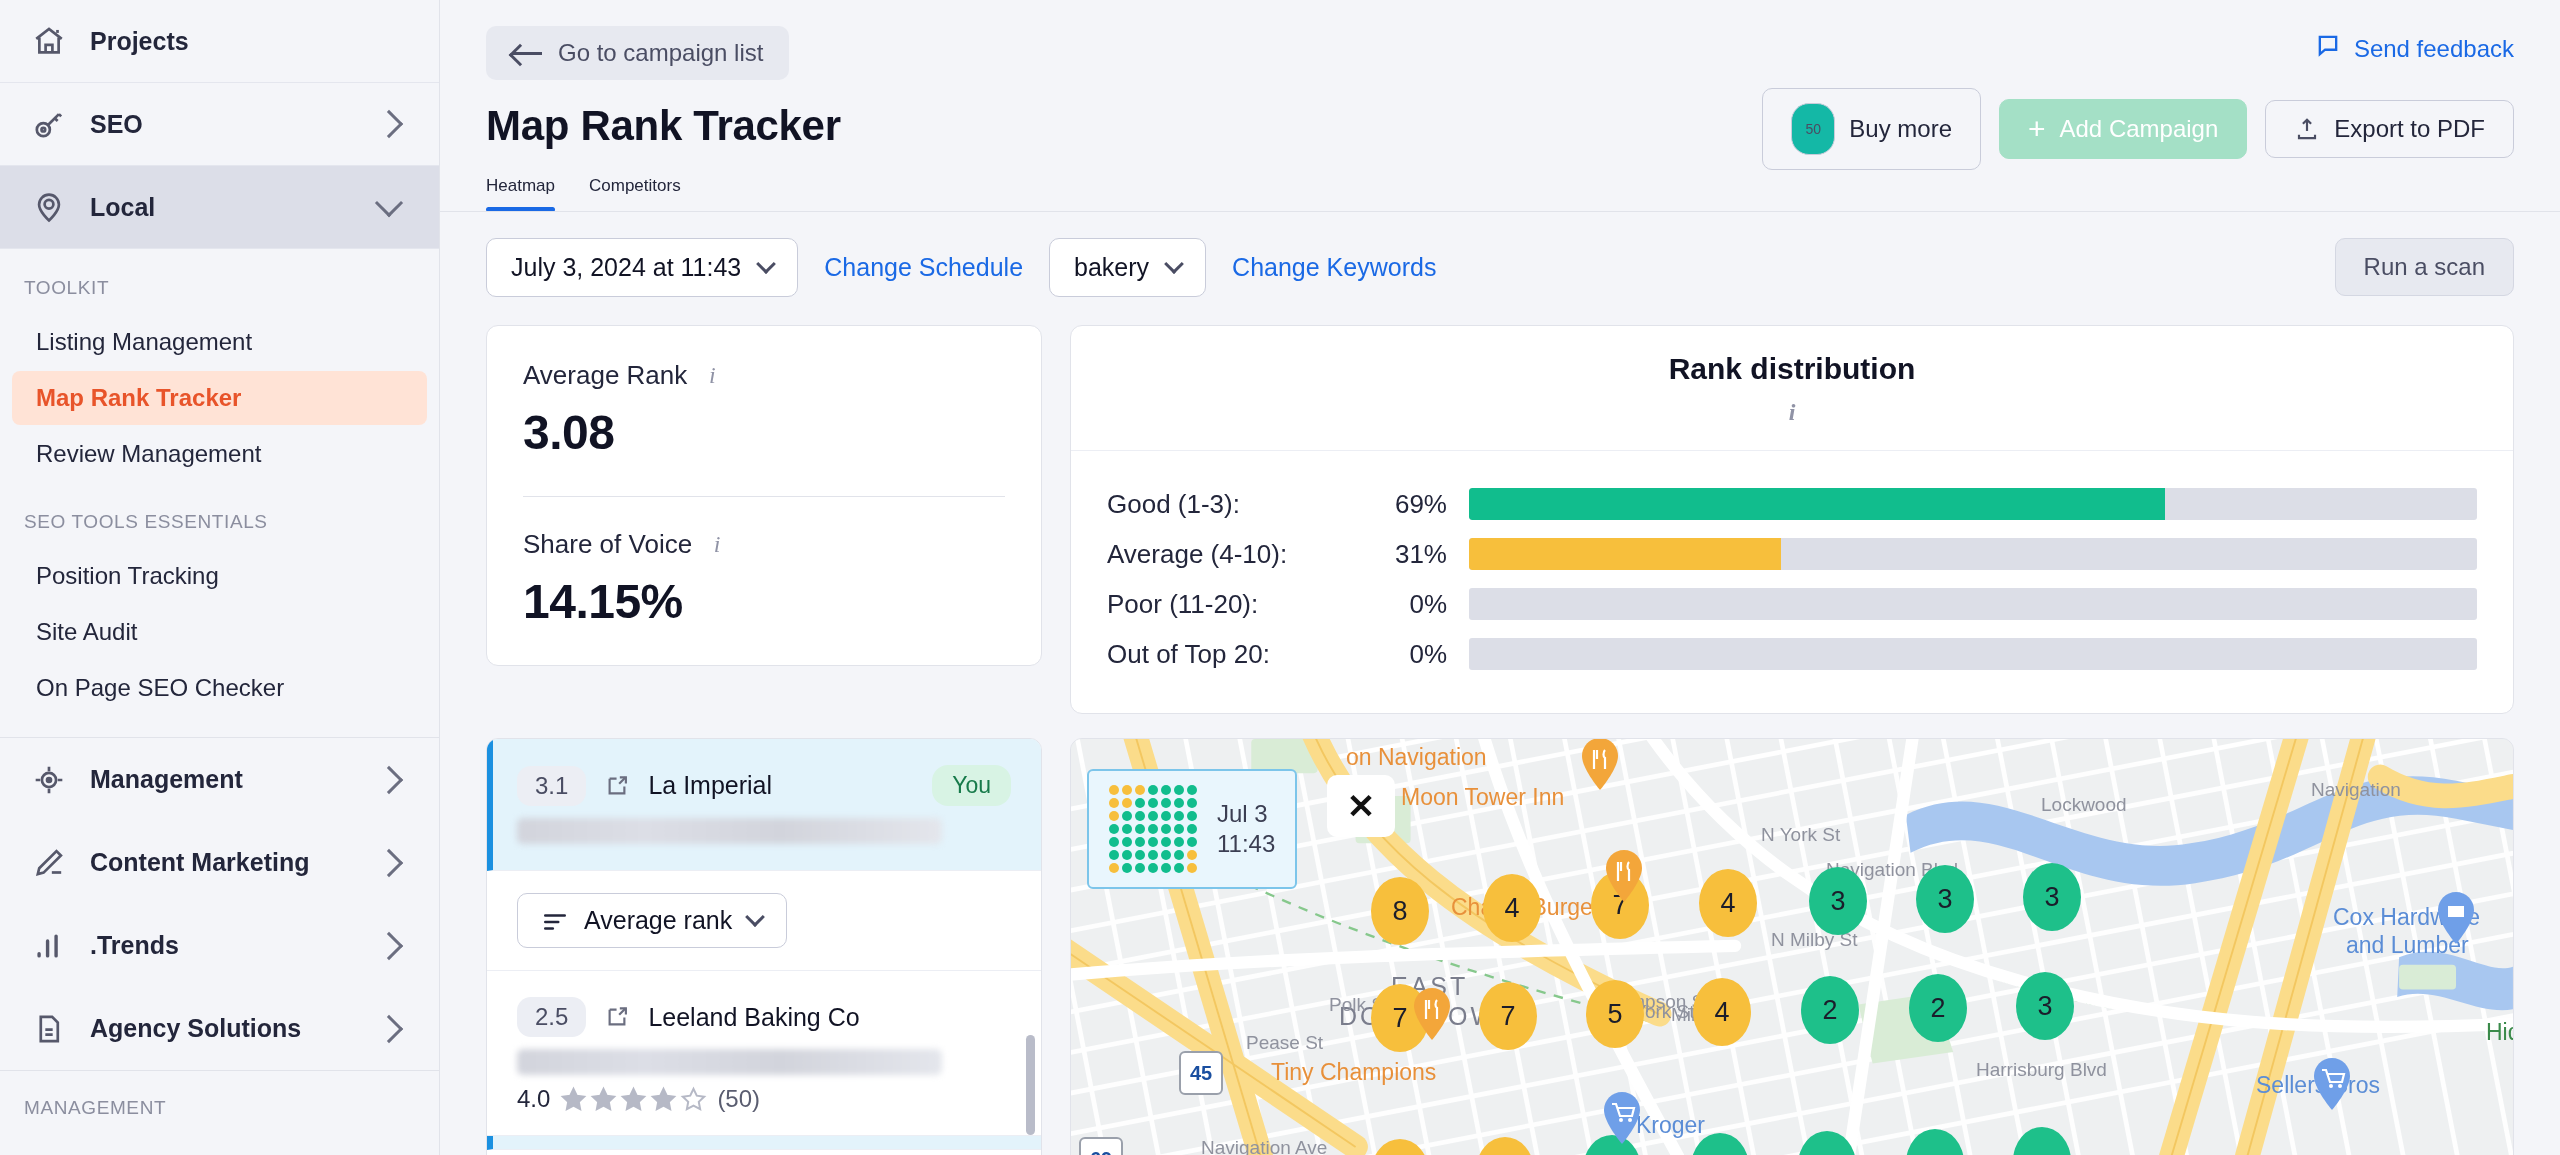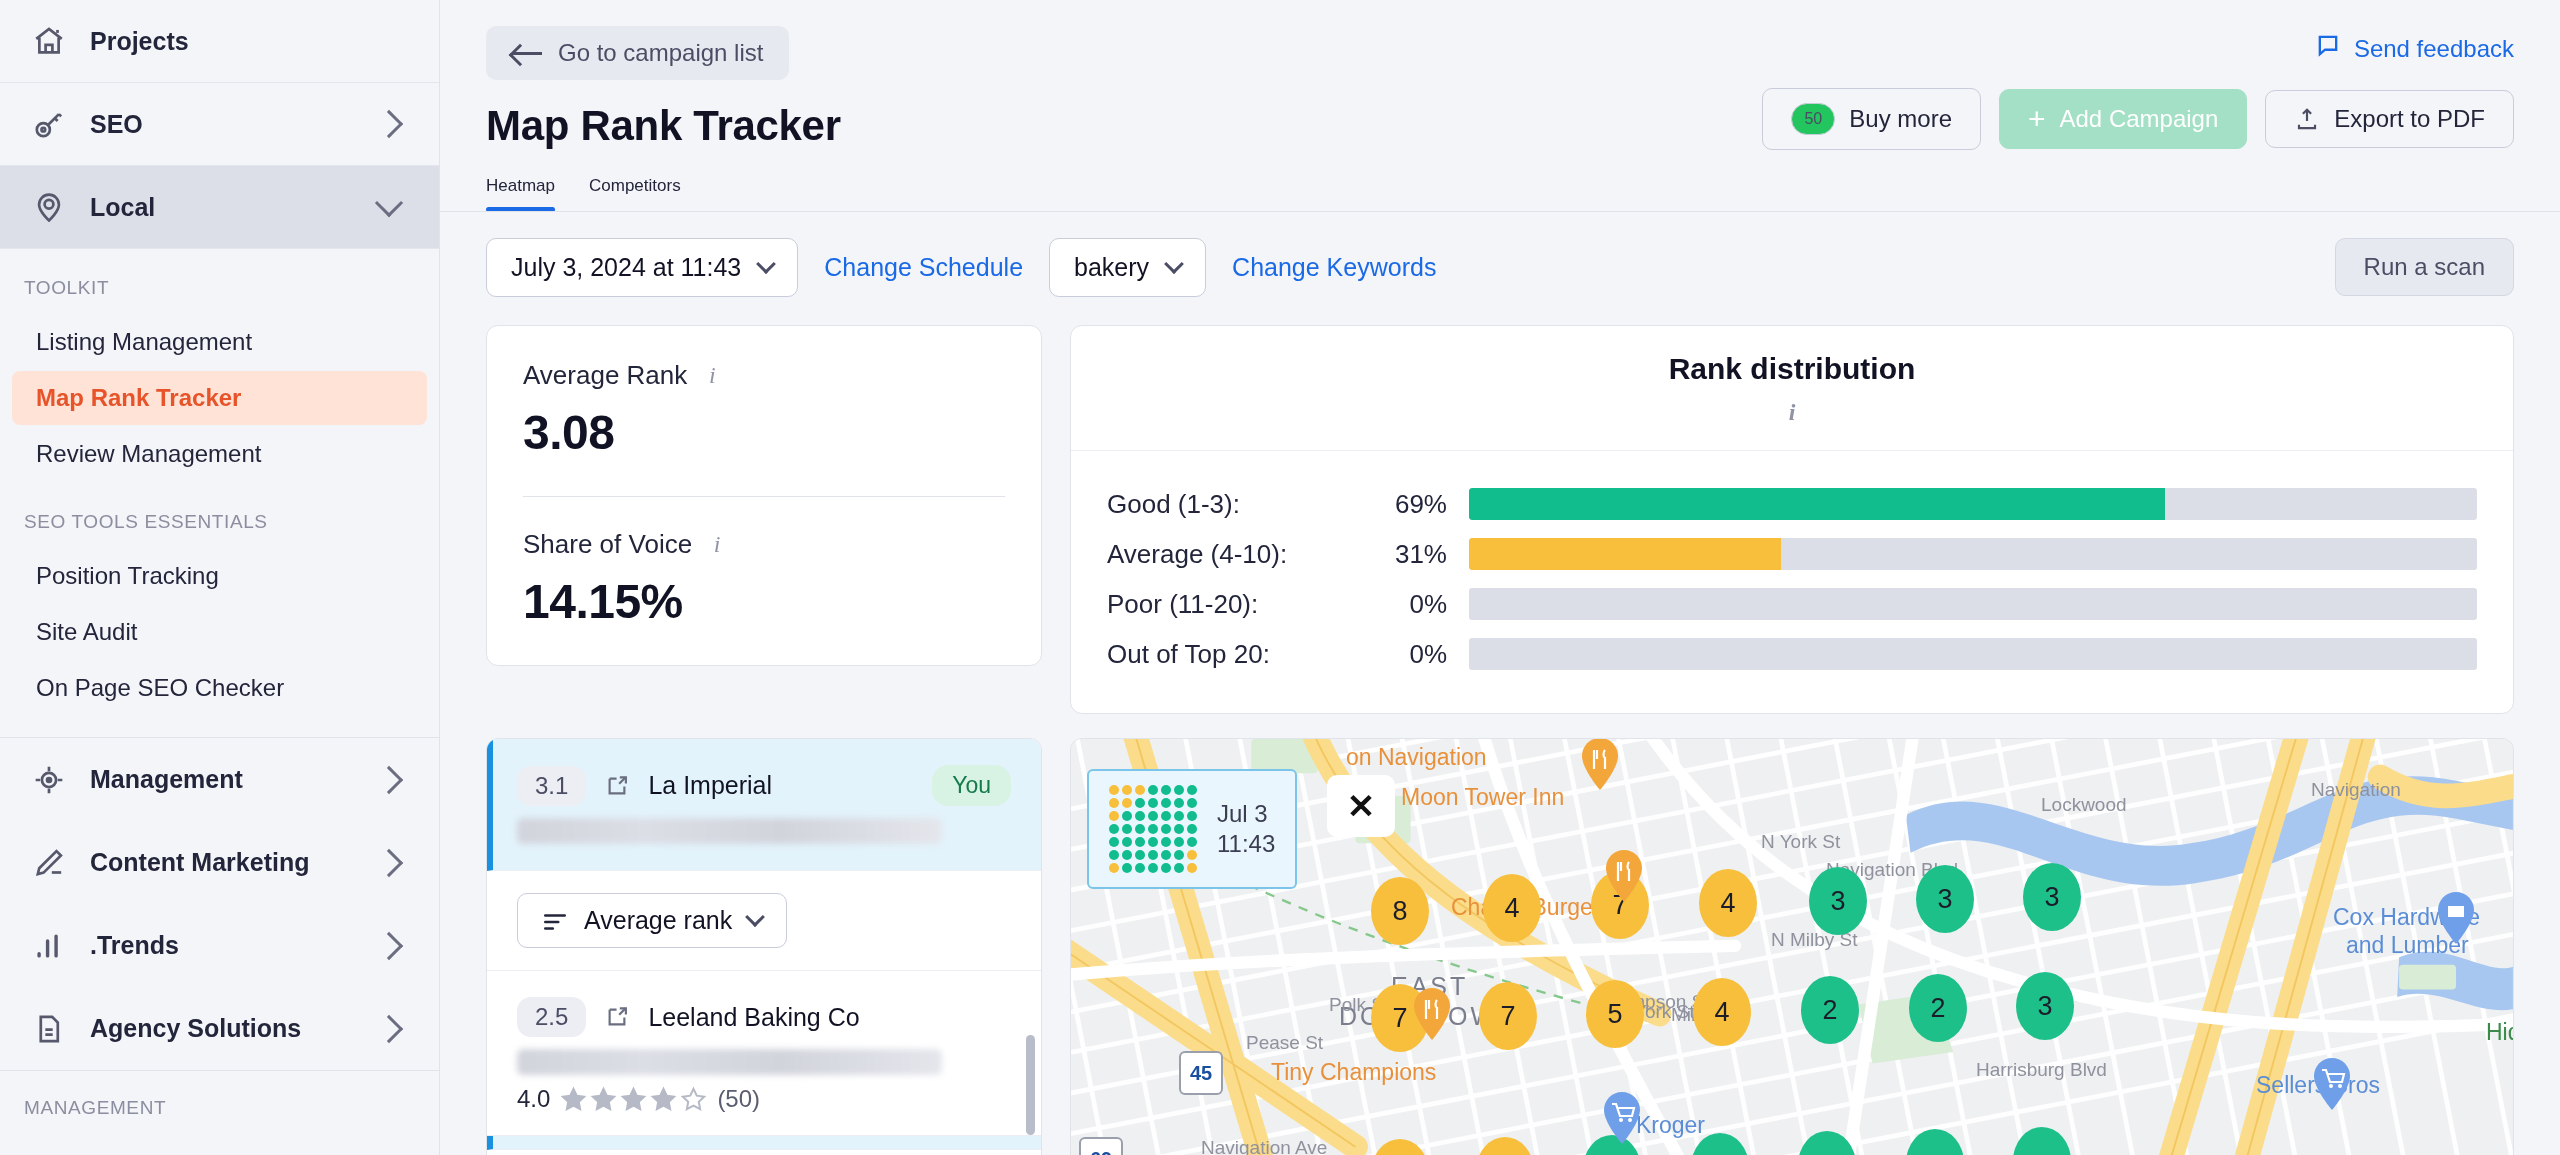--- a/index.html
+++ b/index.html
@@ -106,22 +106,22 @@
   }
   .btn {
     display: inline-flex; align-items: center; gap: 14px;
     border-radius: 10px; font-size: 24px; cursor: pointer;
     font-family: inherit; padding: 14px 28px; white-space: nowrap;
   }
   .btn-ghost { background: #f4f5f9; border: 1px solid #c9ccda; color: #23263b; }
   .btn-green { background: #a4e0c6; border: 1px solid #a4e0c6; color: #ffffff; }
   .badge-count {
     display:inline-flex; align-items:center; justify-content:center;
-    min-width: 44px; height: 32px; border-radius: 18px;
-    border: 1px solid #c9ccda; background:#22c55e; font-size: 16px; color:#4a4d63;
+    min-width: 44px; height: 52px; border-radius: 18px;
+    border: 1px solid #c9ccda; background:#14b8a6; font-size: 14px; color:#4a4d63;
   }
   .plus-ico { font-size: 30px; line-height: 1; color:#fff; font-weight:300;}
   .export-ico { width:26px; height:26px; flex:0 0 26px;}
 
   
   .tabs {
     display: flex; gap: 34px; padding: 0 46px;
     margin-top: 26px; position: relative;
   }
   .tab {
@@ -699,21 +699,21 @@
             <div class="mlabel area" style="left: 320px; top: 233px;">EAST</div>
             <div class="mlabel area" style="left: 268px; top: 263px;">DOWNTOWN</div>
             <div class="mlabel shop" style="left: 565px; top: 373px;">Kroger</div>
             <div class="mlabel shop" style="left: 1185px; top: 333px;">Sellers Bros</div>
             <div class="mlabel shop" style="left: 1262px; top: 165px;">Cox Hardware</div>
             <div class="mlabel shop" style="left: 1275px; top: 193px;">and Lumber</div>
             <div class="mlabel green" style="left: 1415px; top: 280px;">Hidalgo</div>
             <div class="mlabel street" style="left: 258px; top: 255px;">Polk St</div>
             <div class="mlabel street" style="left: 175px; top: 293px;">Pease St</div>
             <div class="mlabel street" style="left: 535px; top: 252px;">Sampson St</div>
-            <div class="mlabel street" style="left: 690px; top: 92px;">N York St</div>
+            <div class="mlabel street" style="left: 690px; top: 85px;">N York St</div>
             <div class="mlabel street" style="left: 700px; top: 190px;">N Milby St</div>
             <div class="mlabel street" style="left: 600px; top: 265px;">Milby St</div>
             <div class="mlabel street" style="left: 563px; top: 262px;">York St</div>
             <div class="mlabel street" style="left: 755px; top: 120px;">Navigation Blvd</div>
             <div class="mlabel street" style="left: 130px; top: 398px;">Navigation Ave</div>
             <div class="mlabel street" style="left: 970px; top: 55px;">Lockwood</div>
             <div class="mlabel street" style="left: 1240px; top: 40px;">Navigation</div>
             <div class="mlabel street" style="left: 905px; top: 320px;">Harrisburg Blvd</div>
             <div class="mlabel street" style="left: 368px; top: 420px;">Lee</div>
             <div class="mlabel poi" style="left: 275px; top: 5px;">on Navigation</div>

